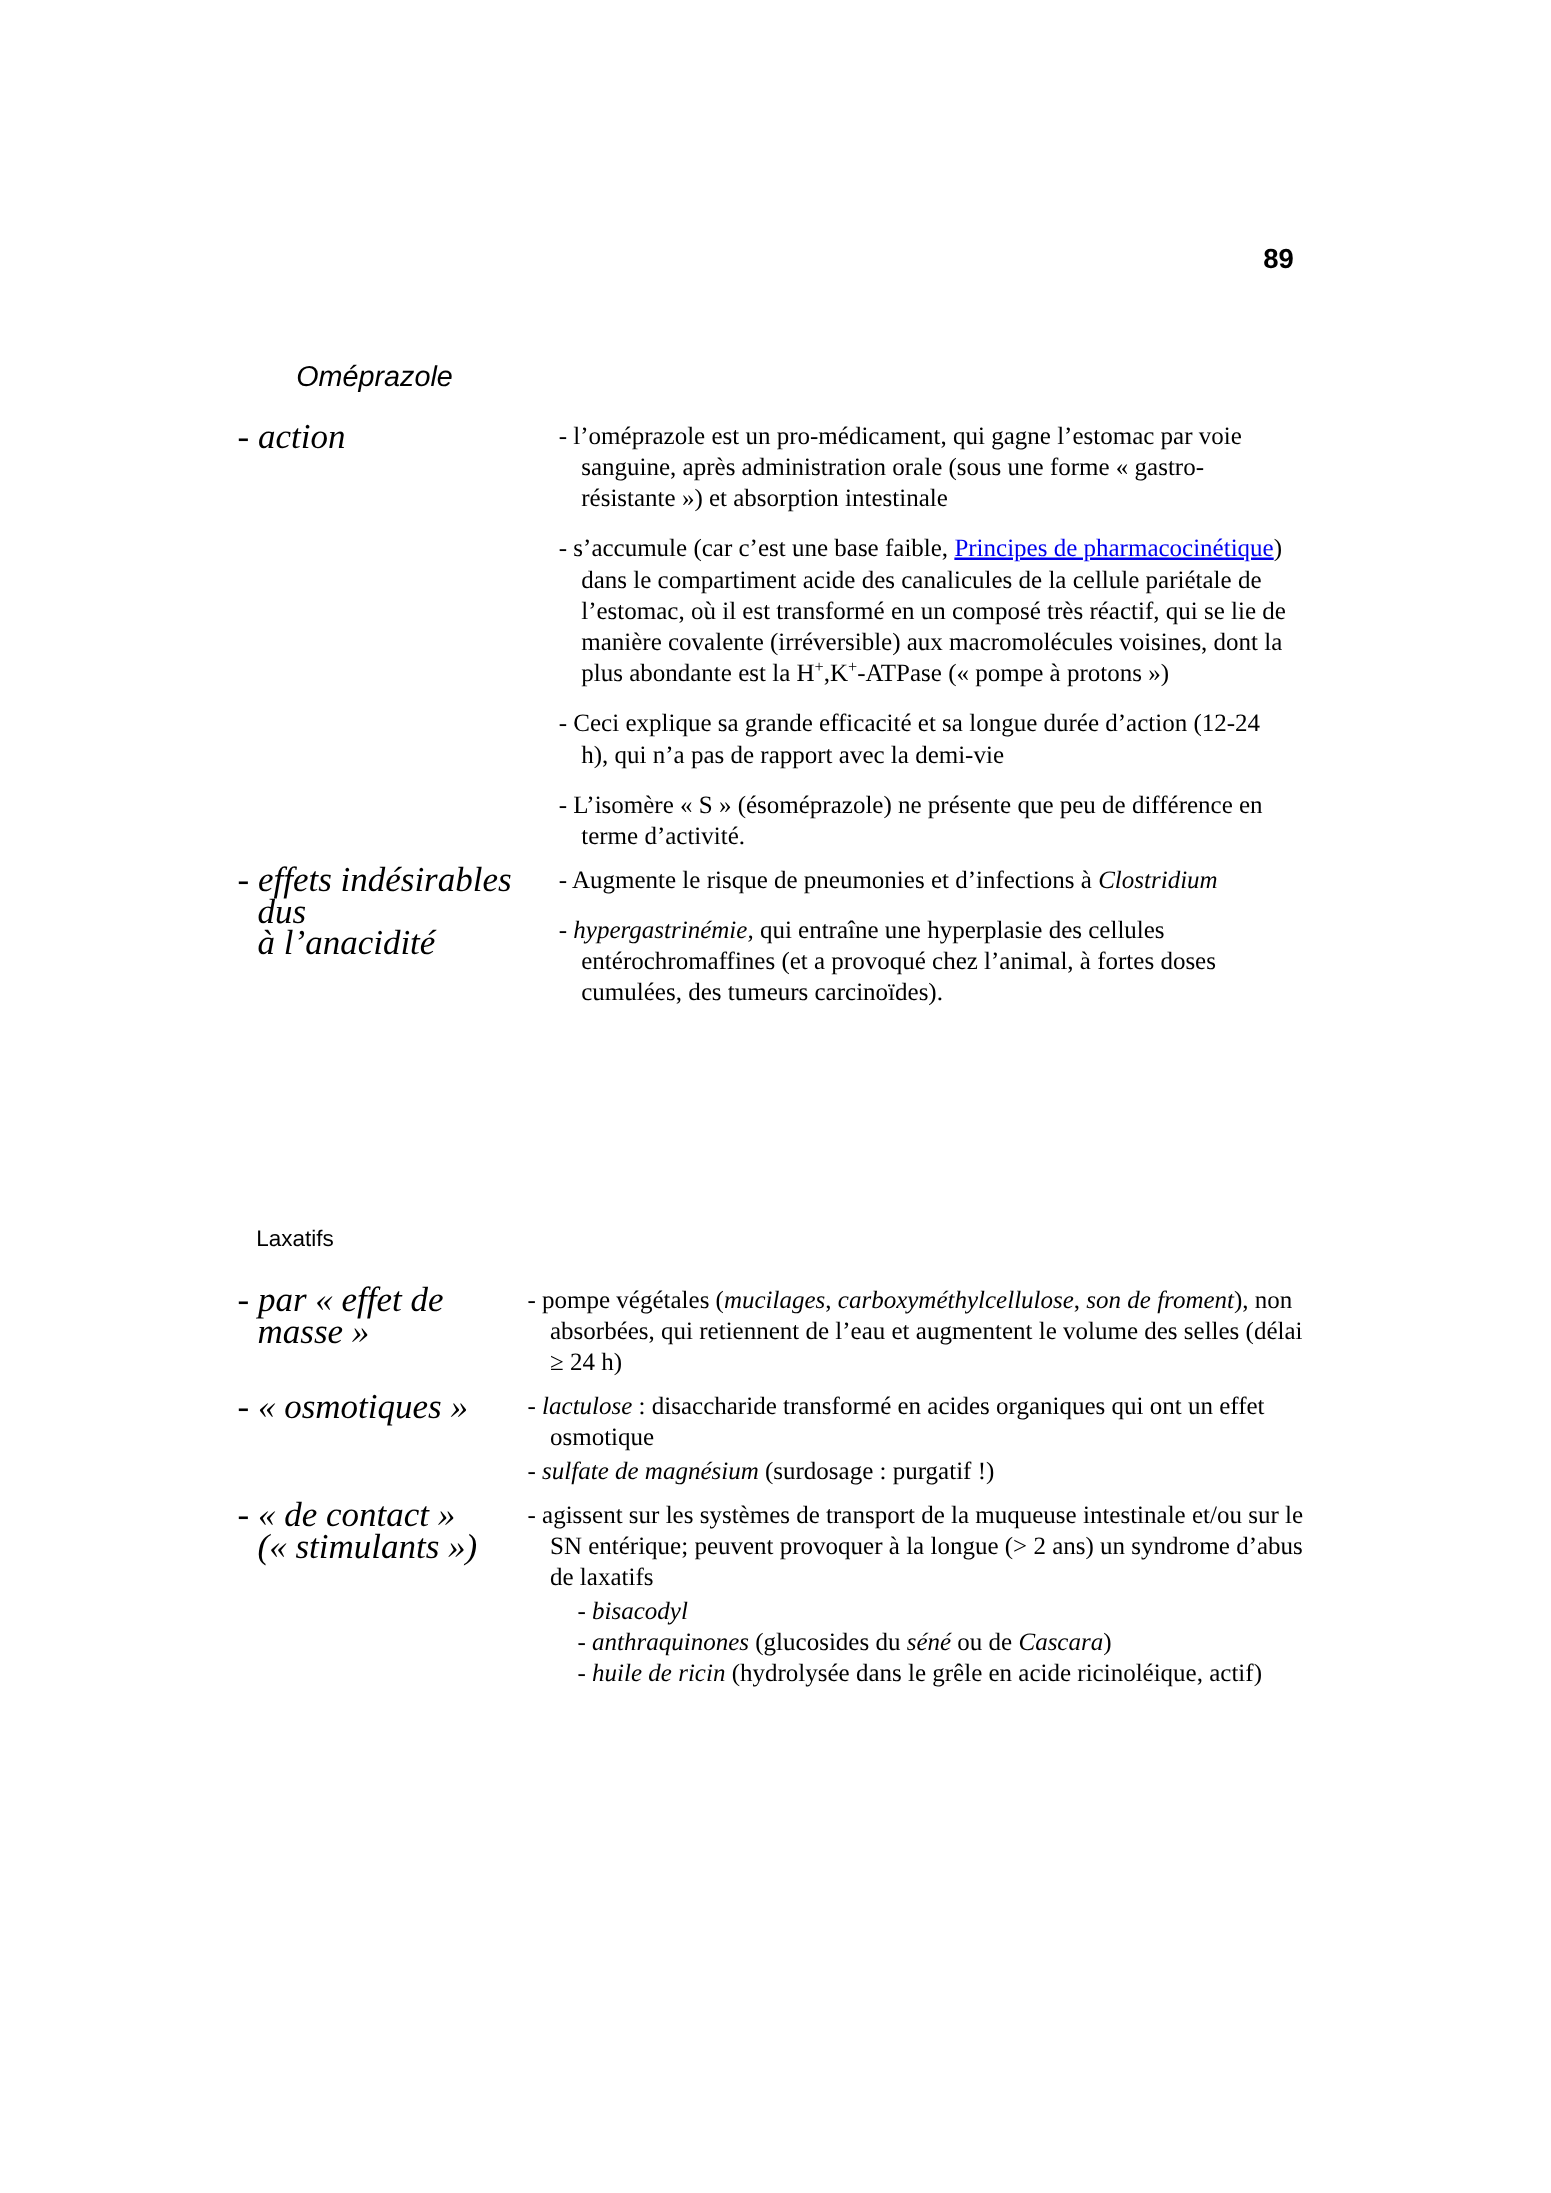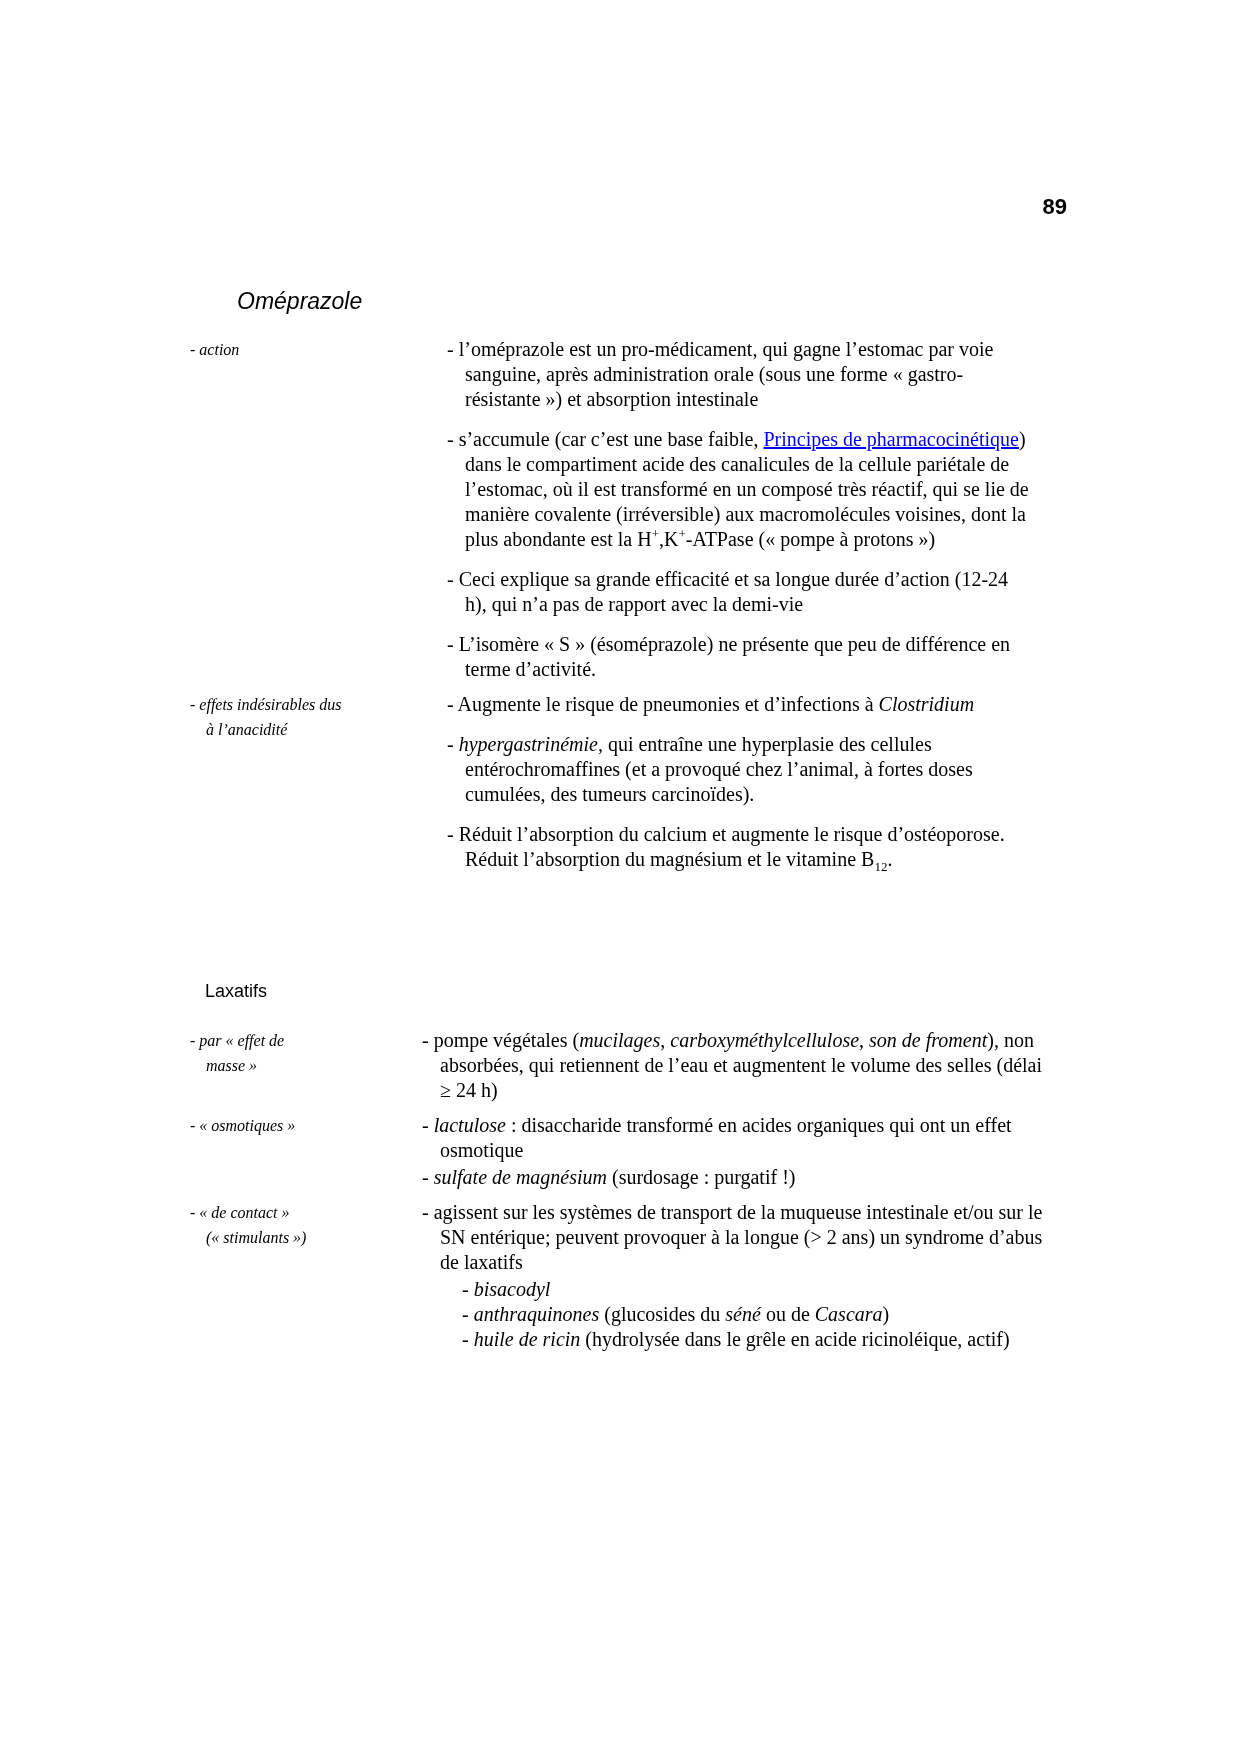--- a/index.html
+++ b/index.html
@@ -7,21 +7,21 @@
     position:relative;
     width:1241px;
     height:1754px;
     background:#ffffff;
     color:#000000;
     font-family:"Liberation Serif",serif;
     overflow:hidden;
   }
   .pageno{
     position:absolute;
-    left:972px;
+    left:940px;
     top:194px;
     width:95px;
     text-align:right;
     font-family:"Liberation Sans",sans-serif;
     font-weight:bold;
     font-size:22px;
   }
   .sec{position:absolute;left:190px;}
   .sec-omeprazole{top:288px;width:860px;}
   .sec-laxatifs{top:981px;width:870px;}
@@ -36,21 +36,21 @@
     margin:0 0 26px 15px;
     font-family:"Liberation Sans",sans-serif;
     font-weight:normal;
     font-size:18px;
   }
   .row{display:flex;align-items:flex-start;margin-bottom:10px;}
   .lbl{
     flex:0 0 auto;
     box-sizing:border-box;
     font-style:italic;
-    font-size:16px;
+    font-size:28px;
     line-height:25px;
     padding-left:16px;
     text-indent:-16px;
   }
   .sec-omeprazole .lbl{width:257px;}
   .sec-laxatifs .lbl{width:232px;}
   .body{flex:0 1 auto;}
   .sec-omeprazole .body{max-width:585px;}
   .sec-laxatifs .body{max-width:622px;}
   .para{
@@ -85,21 +85,20 @@
         <p class="para"><span>- Ceci explique sa grande efficacité et sa longue durée d’action (12-24 h), qui n’a pas de rapport avec la demi-vie</span></p>
         <p class="para"><span>- L’isomère «&nbsp;S&nbsp;» (ésoméprazole) ne présente que peu de différence en terme d’activité.</span></p>
       </div>
     </div>
 
     <div class="row">
       <div class="lbl"><span class="it">- effets indésirables dus</span><br><span class="it">à l’anacidité</span></div>
       <div class="body">
         <p class="para"><span>- Augmente le risque de pneumonies et d’infections à </span><span class="it">Clostridium</span></p>
         <p class="para"><span>- </span><span class="it">hypergastrinémie,</span><span> qui entraîne une hyperplasie des cellules entérochromaffines (et a provoqué chez l’animal, à fortes doses cumulées, des tumeurs carcinoïdes).</span></p>
-        <p class="para"><span>- Réduit l’absorption du calcium et augmente le risque d’ostéoporose. Réduit l’absorption du magnésium et le vitamine B</span><sub>12</sub><span>.</span></p>
       </div>
     </div>
   </section>
 
   <section class="sec sec-laxatifs">
     <h1 class="mainhead">Laxatifs</h1>
 
     <div class="row">
       <div class="lbl"><span class="it">- par «&nbsp;effet de</span><br><span class="it">masse&nbsp;»</span></div>
       <div class="body">

